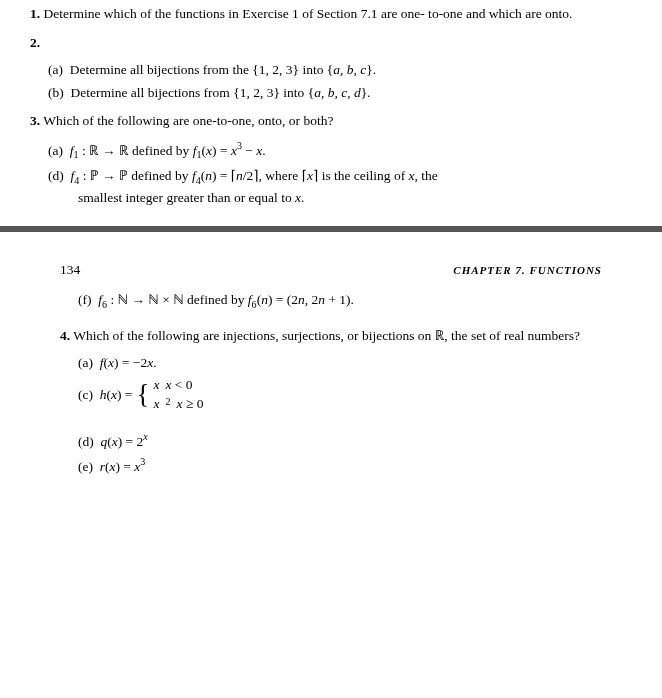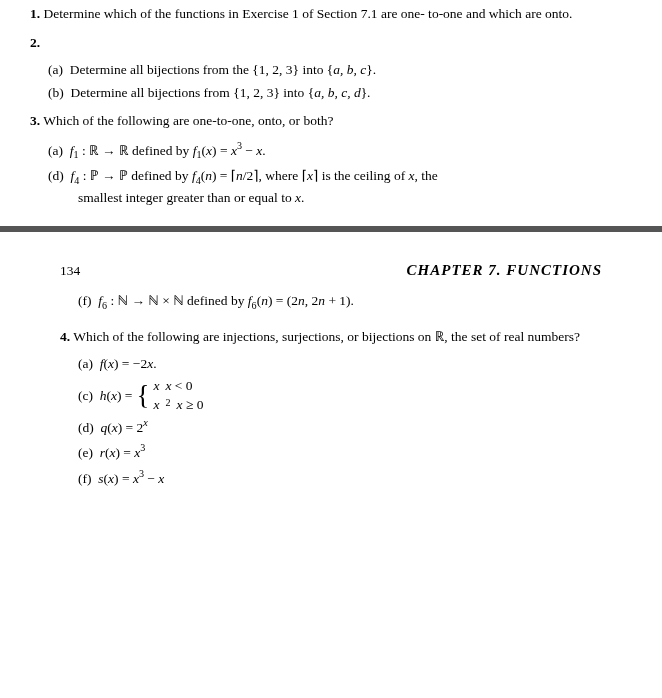--- a/index.html
+++ b/index.html
@@ -27,21 +27,21 @@
       display: flex;
       justify-content: space-between;
       align-items: baseline;
       margin-bottom: 12px;
       margin-top: 20px;
     }
     .page-num {
       font-size: 13.5px;
     }
     .chapter-title {
-      font-size: 15px;
+      font-size: 11px;
       font-style: italic;
       font-weight: bold;
       letter-spacing: 1px;
     }
     .problem {
       margin-bottom: 8px;
     }
     .sub-item {
       margin-left: 18px;
       margin-bottom: 3px;
@@ -134,39 +134,36 @@
 
   <div class="problem problem-4" style="margin-top:14px;">
     <p>
       <span class="bold">4.</span>
       Which of the following are injections, surjections, or bijections on ℝ, the set of real numbers?
     </p>
 
     <div class="sub-item" style="margin-top:6px;">
       (a)&nbsp; <span class="math">f</span>(<span class="math">x</span>) = −2<span class="math">x</span>.
     </div>
-    <div class="sub-item" style="display:flex; align-items:center; margin-top:3px; margin-bottom:0;">
+    <div class="sub-item" style="display:flex; align-items:center; margin-top:3px; margin-bottom:15px;">
       <span style="margin-right:4px;">(c)&nbsp; <span class="math">h</span>(<span class="math">x</span>) =</span>
       <span class="brace">{</span>
       <span class="piecewise">
         <span class="piecewise-row">
           <span class="math">x</span>
           <span><span class="math">x</span> &lt; 0</span>
         </span>
         <span class="piecewise-row">
           <span class="math">x</span>
             <sup>2</sup>
           <span><span class="math">x</span> ≥ 0</span>
         </span>
       </span>
     </div>
     <div class="sub-item">
       (d)&nbsp; <span class="math">q</span>(<span class="math">x</span>) = 2<sup><span class="math">x</span></sup>
     </div>
     <div class="sub-item">
       (e)&nbsp; <span class="math">r</span>(<span class="math">x</span>) = <span class="math">x</span><sup>3</sup>
     </div>
-    <div class="sub-item">
-      (f)&nbsp; <span class="math">s</span>(<span class="math">x</span>) = <span class="math">x</span><sup>3</sup> − <span class="math">x</span>
-    </div>
   </div>
 
 </div>
 
 </body></html>

